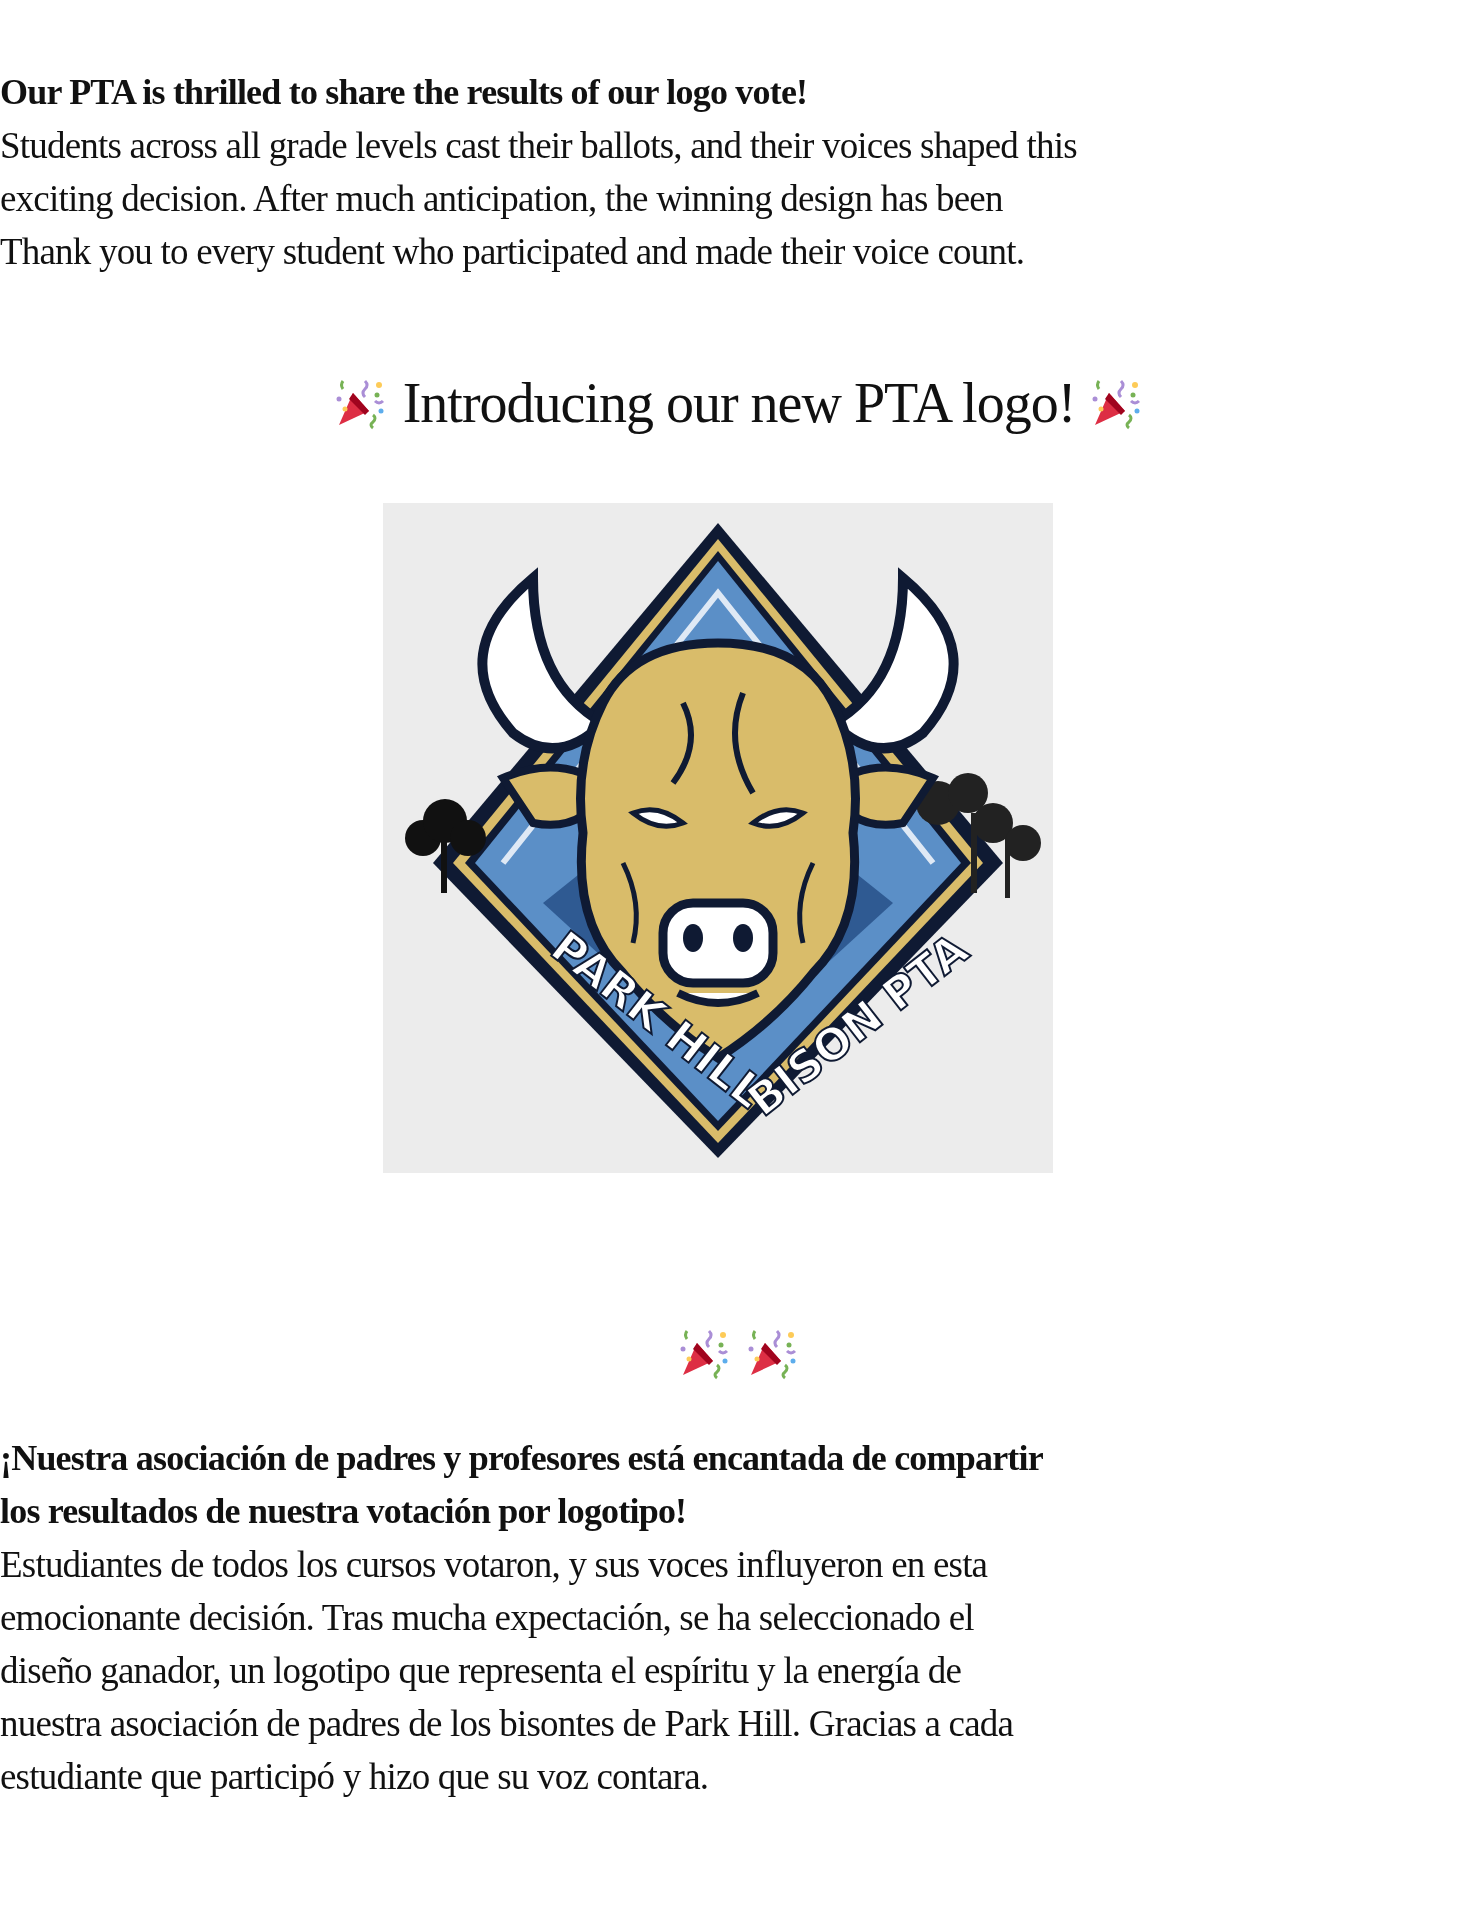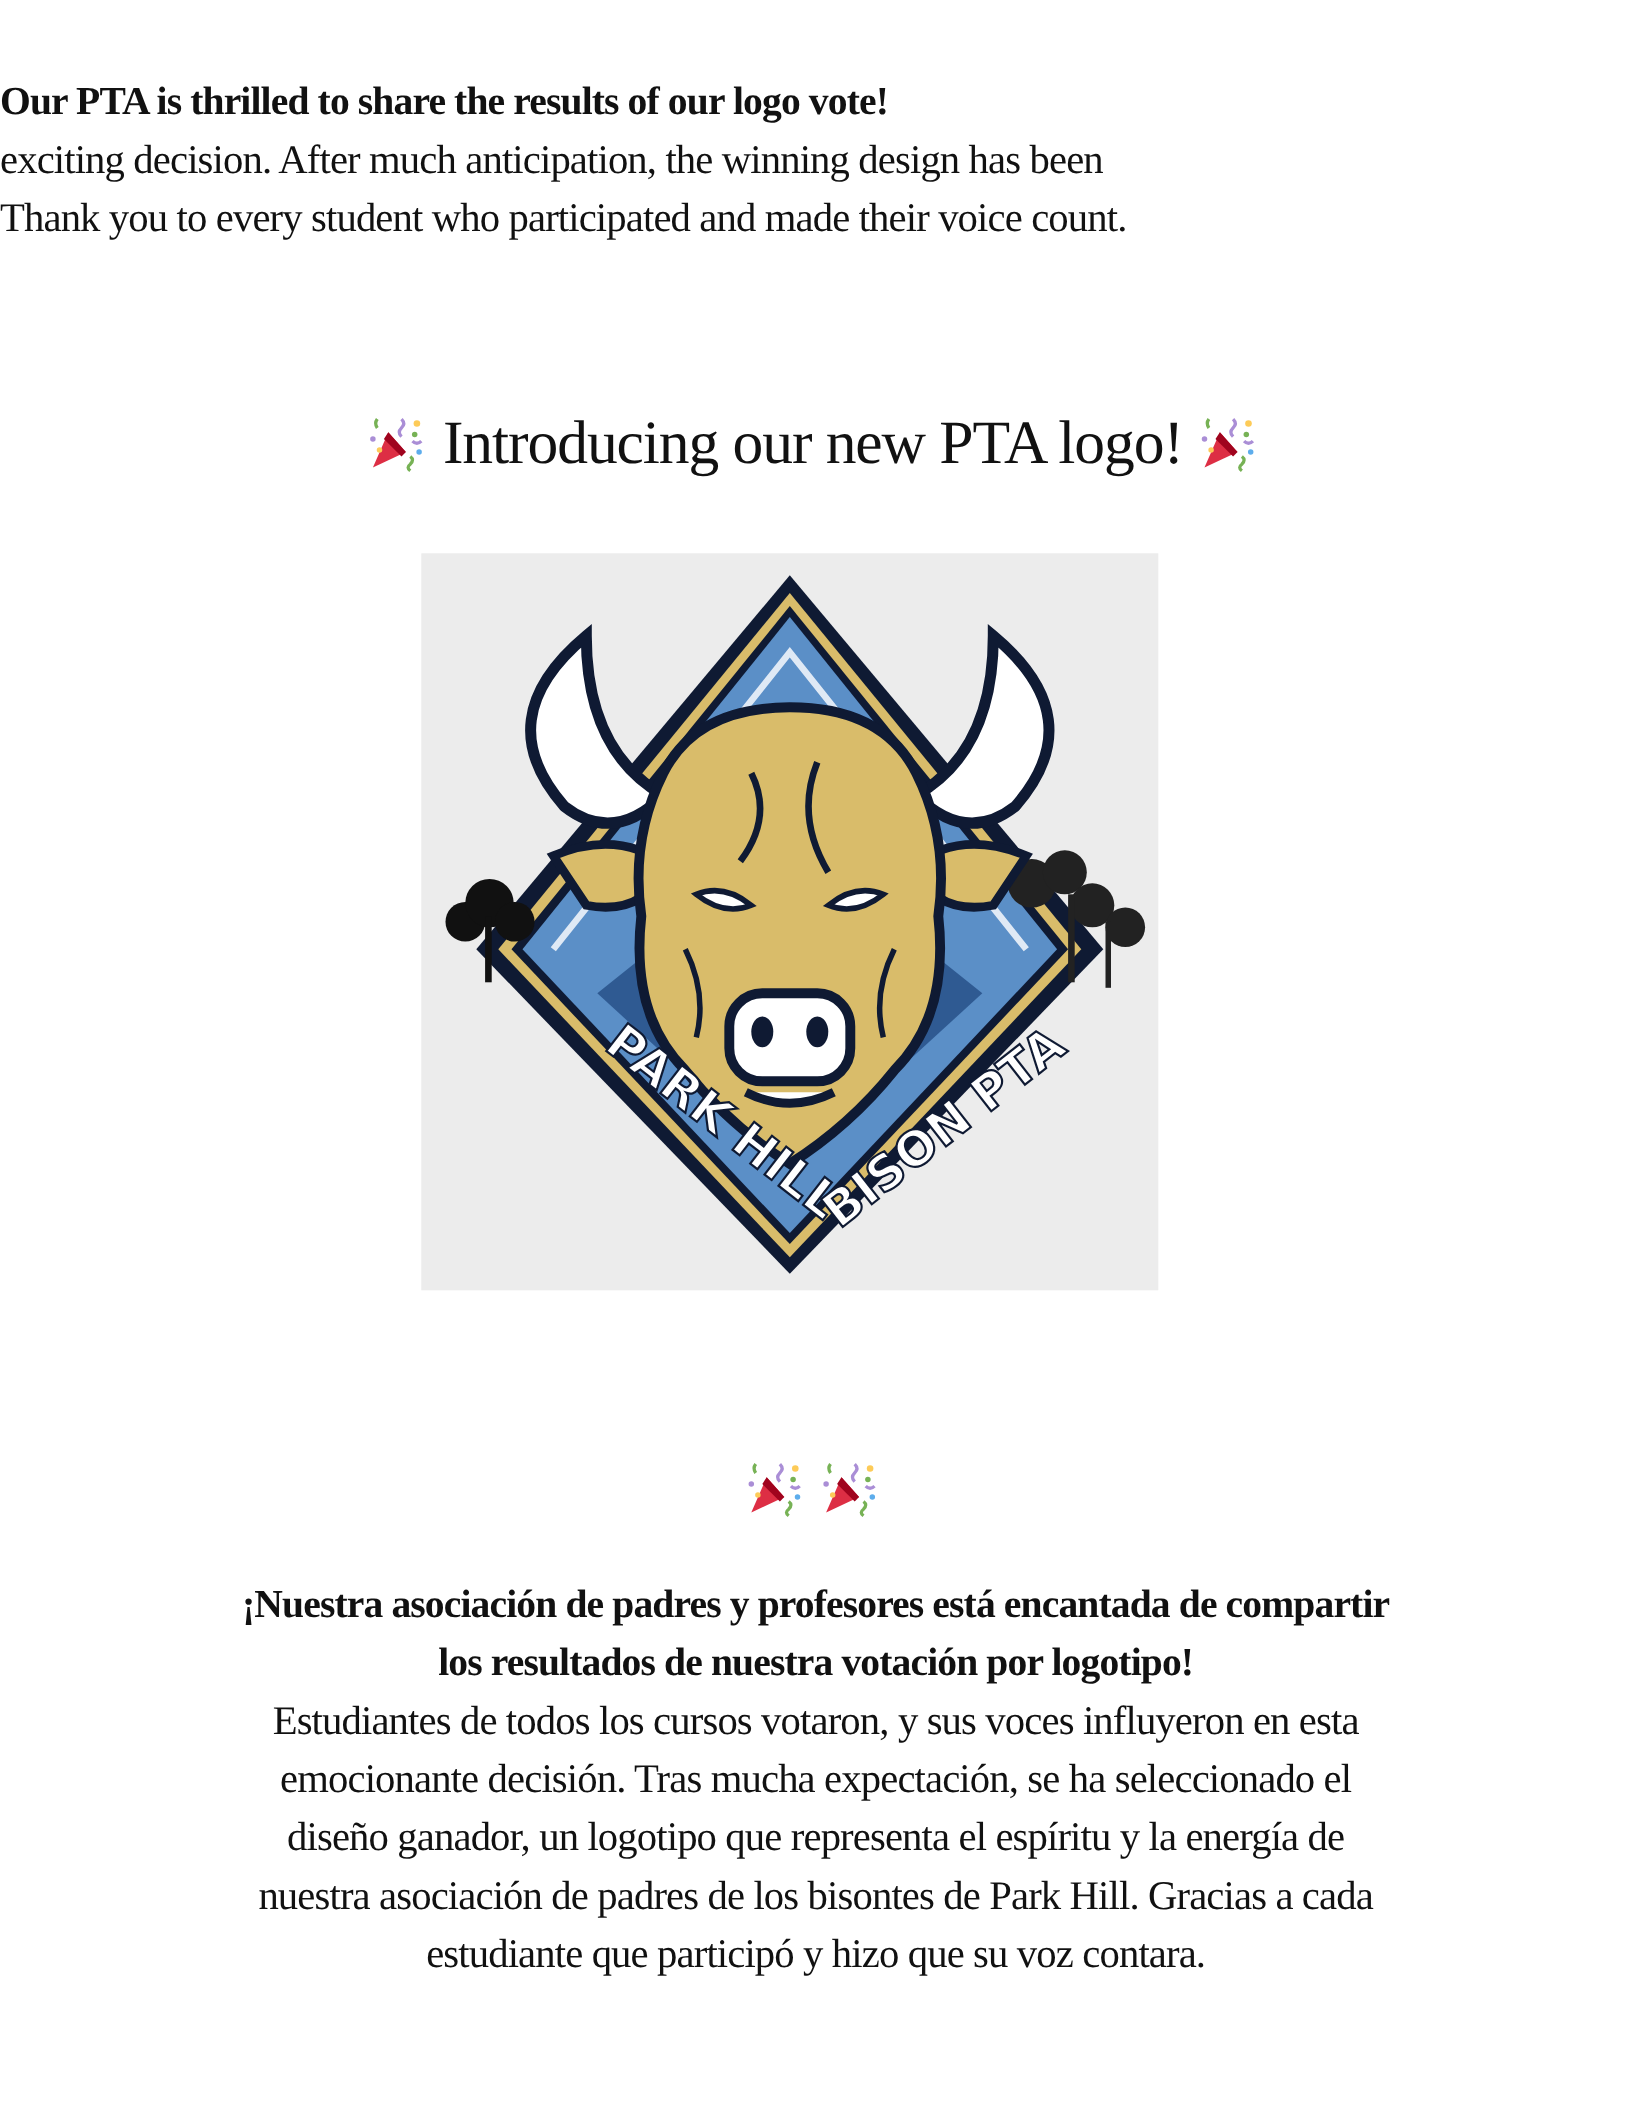--- a/index.html
+++ b/index.html
@@ -25,31 +25,32 @@
     .party { display: inline-block; width: 52px; height: 56px; position: relative; }
     .party svg { width: 52px; height: 56px; }
 
     .logo-frame {
       position: absolute; left: 383px; top: 503px; width: 670px; height: 670px;
       background: #ececec;
     }
     .logo-frame svg { width: 670px; height: 670px; }
 
     .body-es {
-      position: absolute; left: 0; top: 1432px; width: 1483px; text-align: center;
+      position: absolute; left: 0; top: 1432px; width: 1483px; 
       font-family: "Liberation Serif", serif; font-size: 37px; line-height: 53px; letter-spacing: -0.8px;
     }
     .body-es .lead { font-weight: bold; font-size: 36px; }
     .body-es span { display: block; }
   </style>
 </head>
 <body>
 
 <div class="intro">
   <span class="lead">Our PTA is thrilled to share the results of our logo vote!</span>
+  <span>Students across all grade levels cast their ballots, and their voices shaped this</span>
   <span>exciting decision. After much anticipation, the winning design has been</span>
   <span>Thank you to every student who participated and made their voice count.</span>
 </div>
 
 <div class="heading heading-en">
   <span class="party">
     <svg viewBox="0 0 52 56">
       <polygon points="4,50 18,18 34,36" fill="#dd2e44"></polygon>
       <polygon points="18,18 34,36 30,40 14,24" fill="#a0041e"></polygon>
       <path d="M30 6 q4 4 0 8 q-4 4 0 8" stroke="#aa8ed6" stroke-width="3" fill="none"></path>

